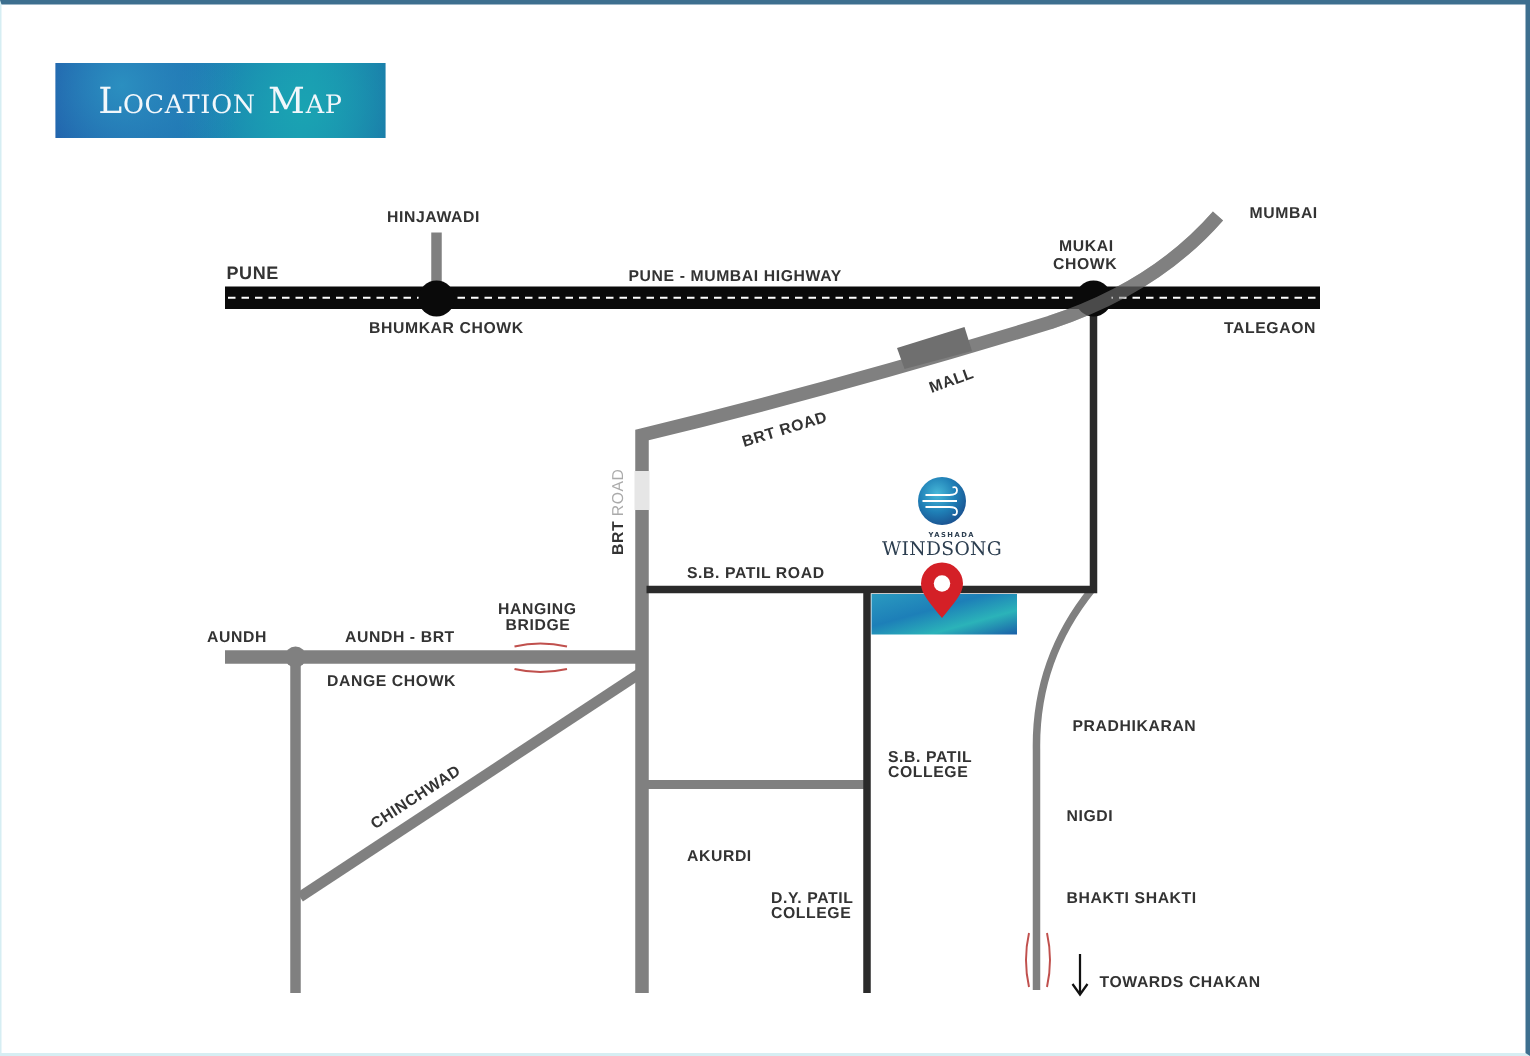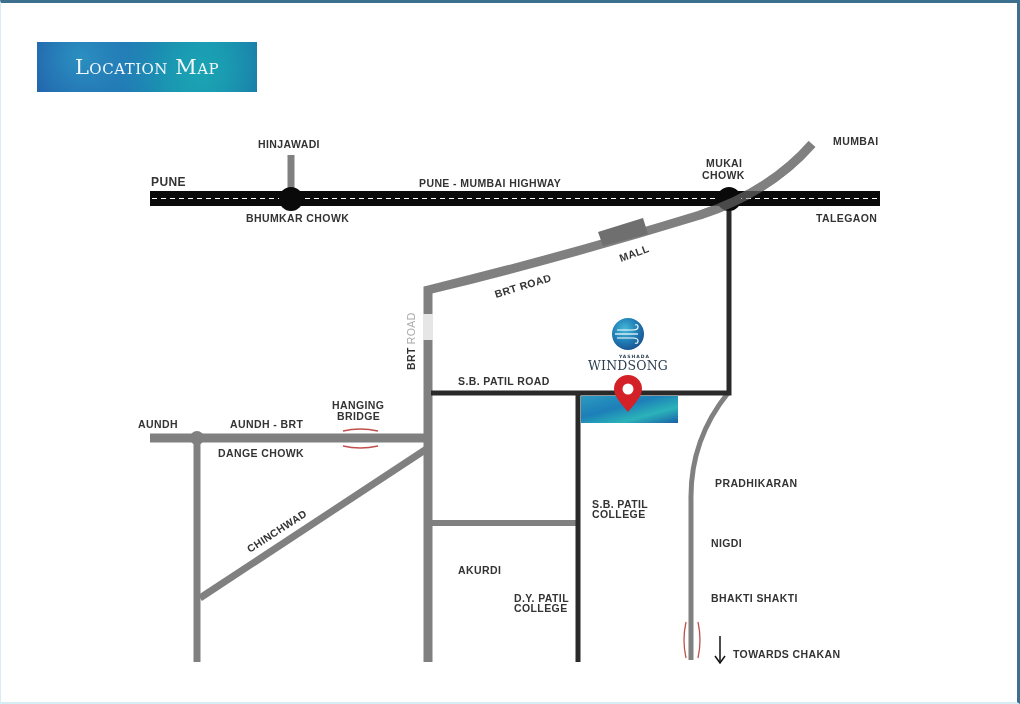--- a/index.html
+++ b/index.html
@@ -4,21 +4,21 @@
 <style>
   html, body { margin:0; padding:0; }
   body { width:1020px; height:704px; background:#ffffff; position:relative; overflow:hidden; font-family:"DejaVu Sans", sans-serif; }
   .frame { position:absolute; left:0; top:0; width:1020px; height:704px; box-sizing:border-box;
            border-top:3px solid #3d6f8f; border-right:3px solid #3d6f8f; border-left:1px solid #d6eef3; border-bottom:2px solid #d6eef3; }
   .banner { position:absolute; left:37px; top:42px; width:220px; height:50px;
             background: radial-gradient(circle at 20% 30%, #2b8fc0 0%, transparent 45%),
                         radial-gradient(circle at 75% 60%, #1aa3b2 0%, transparent 50%),
                         linear-gradient(100deg, #1e4fa4 0%, #1d6fb0 40%, #1a93b3 75%, #1b6ea6 100%);
             display:flex; align-items:center; justify-content:center; }
-  .banner-title { color:#f2f7fb; font-family:"DejaVu Serif", serif; font-size:21px; letter-spacing:0.5px; font-variant:small-caps;text-align:right; }
+  .banner-title { color:#f2f7fb; font-family:"DejaVu Serif", serif; font-size:24px; letter-spacing:0.5px; font-variant:small-caps;text-align:right; }
   svg { position:absolute; left:0; top:0; }
   .lbl { font-family:"Liberation Sans", sans-serif; font-weight:bold; font-size:10.5px; fill:#333333; letter-spacing:0.4px; }
   .lbl-lg { font-size:12px; }
   .brand-small { font-family:"DejaVu Sans", sans-serif; font-size:4.5px; fill:#2c3e50; letter-spacing:1px; font-weight:bold; }
   .brand { font-family:"DejaVu Serif", serif; font-size:12.5px; fill:#2c3e50; letter-spacing:0.2px; }
 </style>
 </head>
 <body>
 
 <div class="frame"></div>

